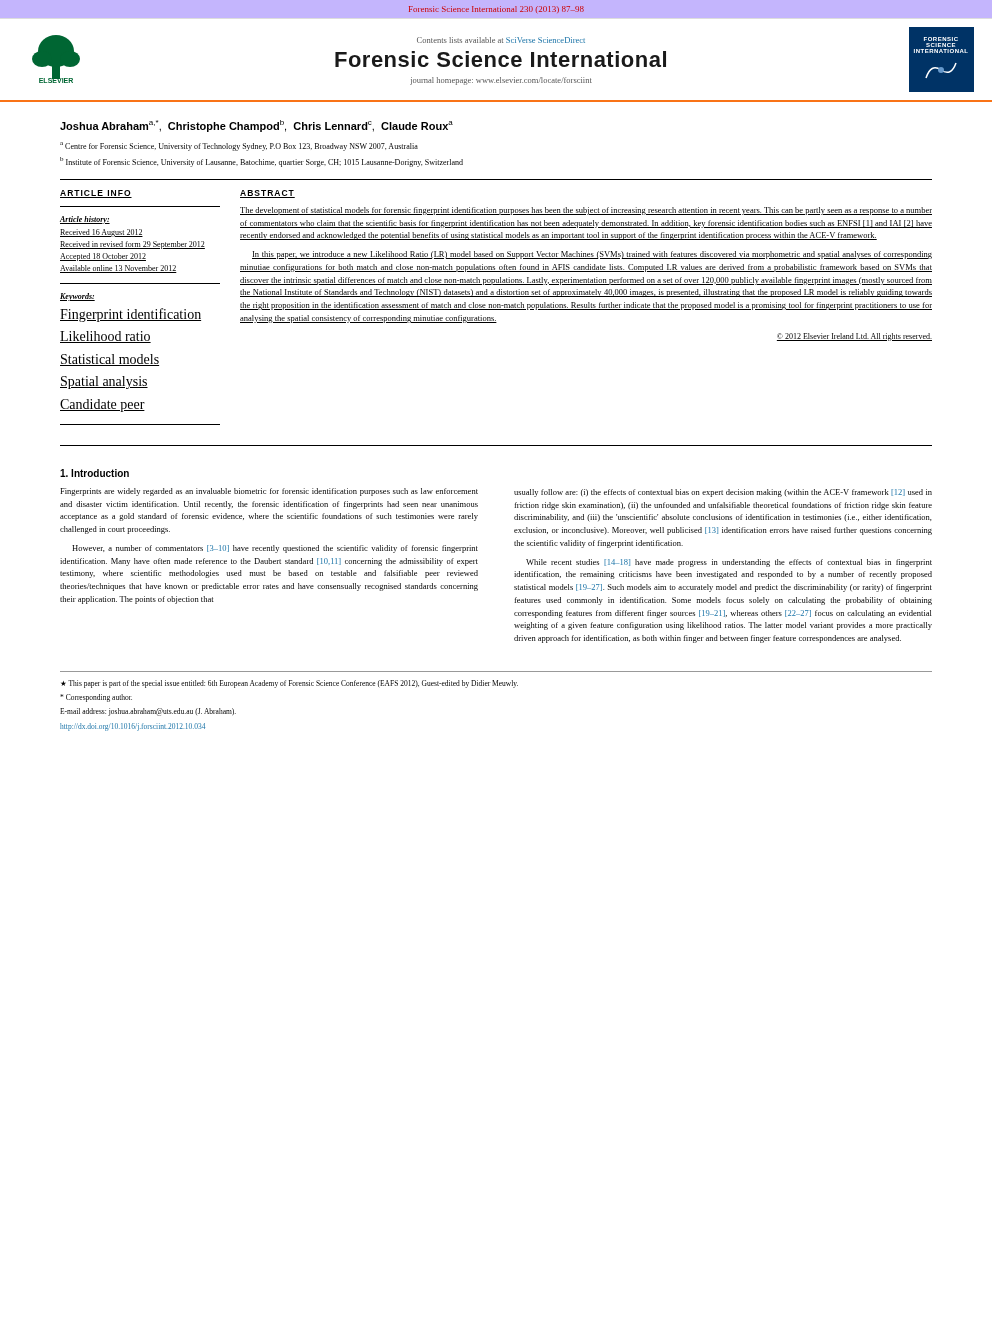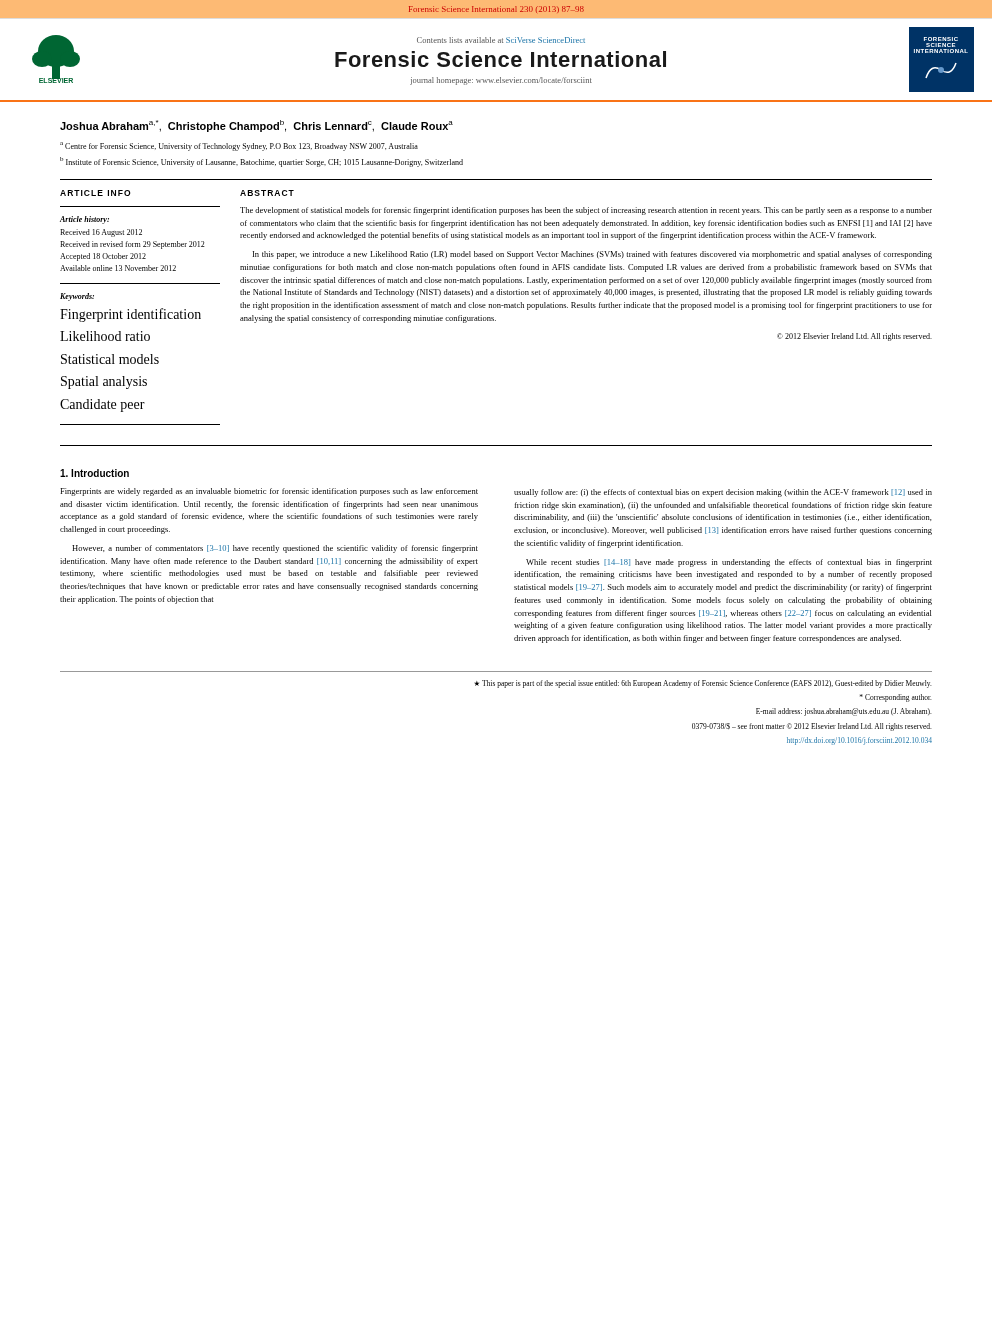--- a/index.html
+++ b/index.html
@@ -5,21 +5,21 @@
     * { margin: 0; padding: 0; box-sizing: border-box; }
     body {
       font-family: 'Times New Roman', Times, serif;
       background: #fff;
       color: #000;
       width: 992px;
       min-height: 1323px;
       font-size: 10px;
     }
     .top-bar {
-      background: #fdba74;
+      background: #c4b5fd;
       text-align: center;
       padding: 4px 0;
       font-size: 9px;
       color: #c00;
       border-bottom: 1px solid #ddd;
     }
     .journal-header {
       display: flex;
       align-items: center;
       padding: 8px 16px;
@@ -101,20 +101,21 @@
     .affil-sup { font-size: 7px; vertical-align: super; }
     .divider-line {
       border: none;
       border-top: 1px solid #000;
       margin: 8px 0;
     }
     .two-column {
       display: flex;
       gap: 20px;
       margin-top: 8px;
+      text-decoration: underline;
     }
     .article-info {
       width: 160px;
       flex-shrink: 0;
     }
     .article-info h3 {
       font-size: 8.5px;
       font-weight: bold;
       text-transform: uppercase;
       letter-spacing: 1px;
@@ -192,21 +193,20 @@
       margin-bottom: 6px;
       text-indent: 12px;
     }
     .body-text p:first-child {
       text-indent: 0;
     }
     .footnote-section {
       margin-top: 20px;
       border-top: 1px solid #999;
       padding-top: 6px;
-      text-align: right;
     }
     .footnote-text {
       font-size: 7.5px;
       line-height: 1.5;
       margin-bottom: 3px;
     }
   </style>
 </head>
 <body>
 
@@ -331,20 +331,17 @@
     <div class="footnote-text">
       <span>★ This paper is part of the special issue entitled: 6th European Academy of Forensic Science Conference (EAFS 2012), Guest-edited by Didier Meuwly.</span>
     </div>
     <div class="footnote-text">
       <span>* Corresponding author.</span>
     </div>
     <div class="footnote-text">
       <span>E-mail address: joshua.abraham@uts.edu.au (J. Abraham).</span>
     </div>
     <div class="footnote-text">
-      <span>0379-0738/$ – see front matter © 2012 Elsevier Ireland Ltd. All rights reserved.</span>
-    </div>
-    <div class="footnote-text">
       <span style="color:#1a73a7;">http://dx.doi.org/10.1016/j.forsciint.2012.10.034</span>
     </div>
   </div>
 
 </div>
 
 </body></html>

